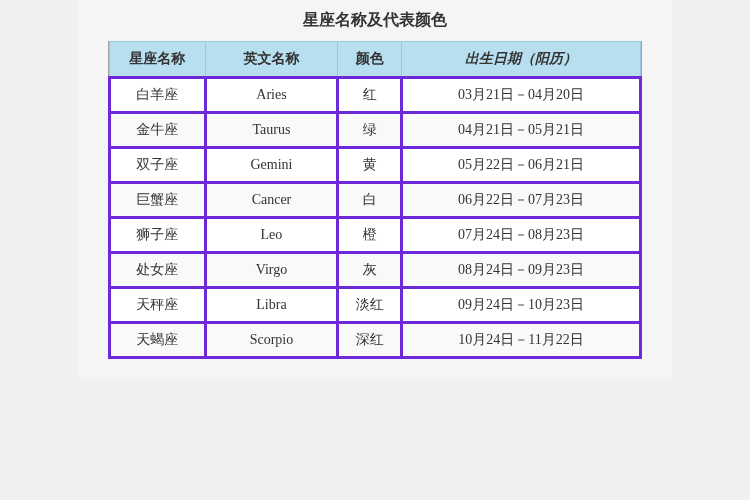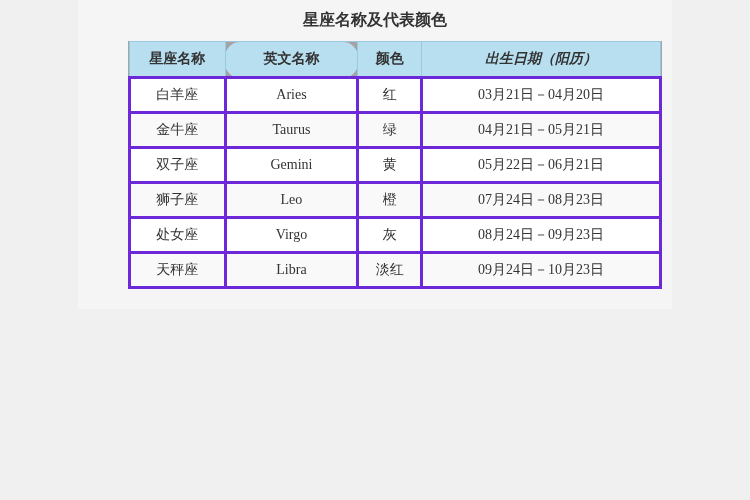--- a/index.html
+++ b/index.html
@@ -26,21 +26,20 @@
       text-align: center;
       font-size: 16px;
       color: #333;
       margin-bottom: 10px;
       font-weight: bold;
     }
     table {
       width: 100%;
       border-collapse: collapse;
       background: #a3a3a3;
-      margin-left: 20px;
     }
     th {
       background-color: #b8dff0;
       color: #333;
       font-weight: bold;
       text-align: center;
       padding: 8px 6px;
       border: 1px solid #9ac8e0;
       font-size: 14px;
     }
@@ -51,21 +50,21 @@
       color: #333;
       font-size: 14px;
     }
     tr:nth-child(even) td {
       background-color: #f9f9f9;
     }
     tr:nth-child(odd) td {
       background-color: #ffffff;
     }
     .col-cn { width: 18%; }
-    .col-en { width: 25%; border-radius: 15px; }
+    .col-en { width: 25%; }
     .col-color { width: 12%; }
     .col-date { width: 45%; font-style: italic; }
   </style>
 </head>
 <body>
 
 <div class="page-container">
   <div class="page-title">星座名称及代表颜色</div>
   <table>
     <thead>
@@ -89,32 +88,44 @@
           <td>绿</td>
           <td>04月21日－05月21日</td>
         </tr>
         <tr>
           <td>双子座</td>
           <td>Gemini</td>
           <td>黄</td>
           <td>05月22日－06月21日</td>
         </tr>
         <tr>
+          <td>巨蟹座</td>
+          <td>Cancer</td>
+          <td>白</td>
+          <td>06月22日－07月23日</td>
+        </tr>
+        <tr>
           <td>狮子座</td>
           <td>Leo</td>
           <td>橙</td>
           <td>07月24日－08月23日</td>
         </tr>
         <tr>
           <td>处女座</td>
           <td>Virgo</td>
           <td>灰</td>
           <td>08月24日－09月23日</td>
         </tr>
         <tr>
           <td>天秤座</td>
           <td>Libra</td>
           <td>淡红</td>
           <td>09月24日－10月23日</td>
         </tr>
+        <tr>
+          <td>天蝎座</td>
+          <td>Scorpio</td>
+          <td>深红</td>
+          <td>10月24日－11月22日</td>
+        </tr>
       </tbody>
   </table>
 </div>
 
 </body></html>

